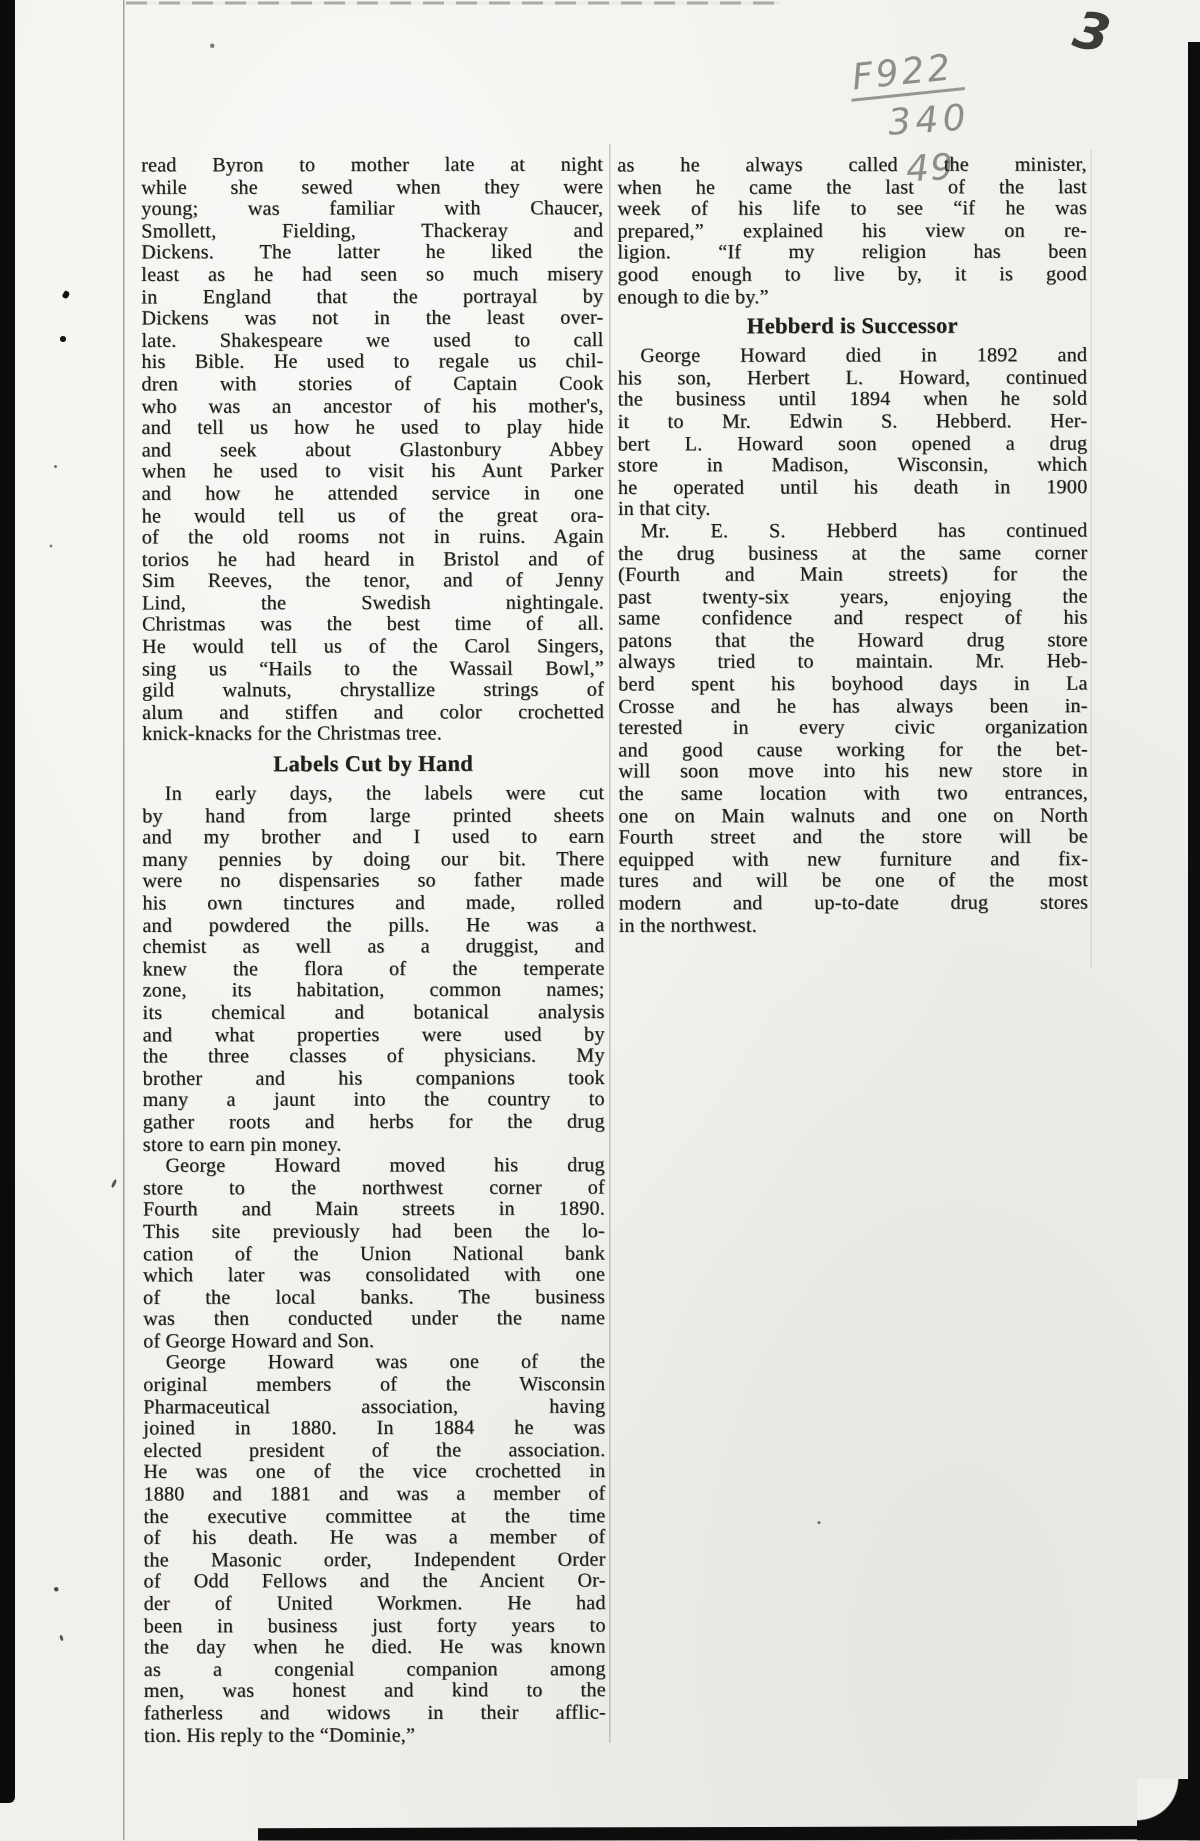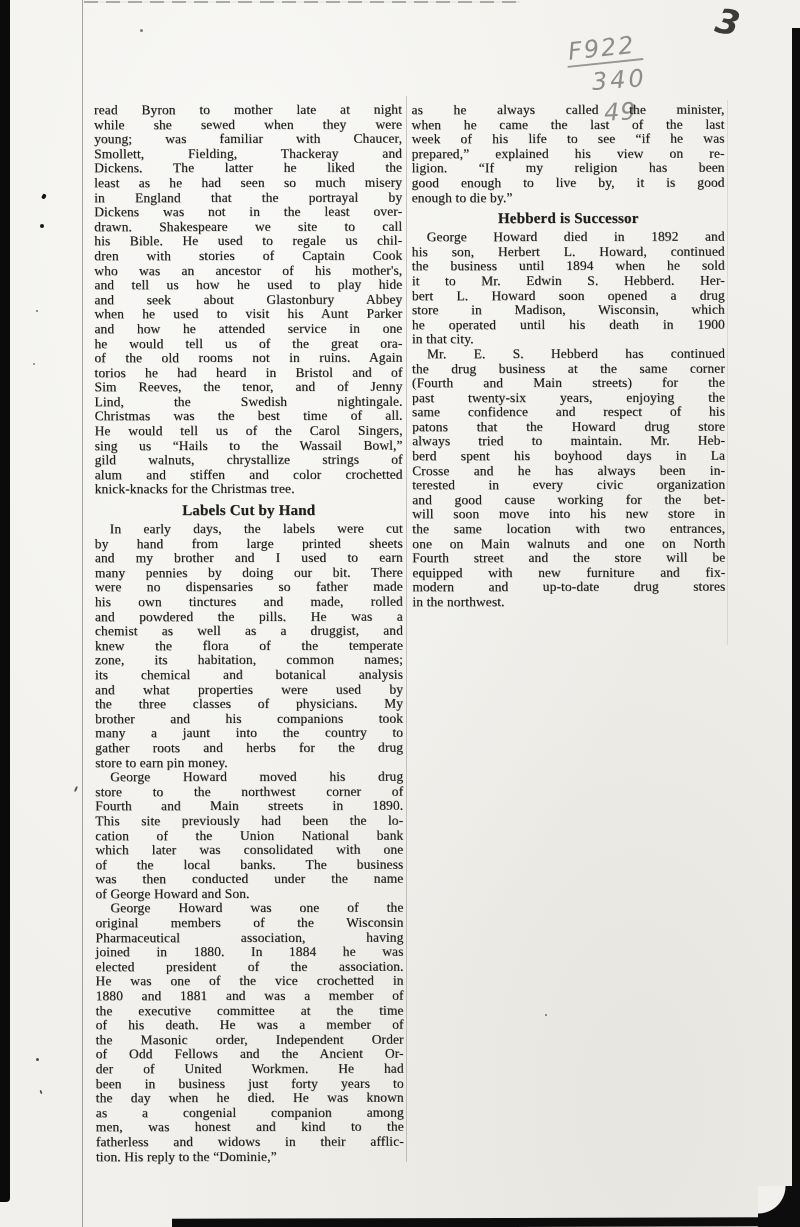--- a/index.html
+++ b/index.html
@@ -80,21 +80,21 @@
   <div class="col col-left">
       <div class="para">
         <div class="line">read Byron to mother late at night</div>
         <div class="line">while she sewed when they were</div>
         <div class="line">young; was familiar with Chaucer,</div>
         <div class="line">Smollett, Fielding, Thackeray and</div>
         <div class="line">Dickens. The latter he liked the</div>
         <div class="line">least as he had seen so much misery</div>
         <div class="line">in England that the portrayal by</div>
         <div class="line">Dickens was not in the least over-</div>
-        <div class="line">drawn. Shakespeare we site to call</div>
+        <div class="line">late. Shakespeare we used to call</div>
         <div class="line">his Bible. He used to regale us chil-</div>
         <div class="line">dren with stories of Captain Cook</div>
         <div class="line">who was an ancestor of his mother's,</div>
         <div class="line">and tell us how he used to play hide</div>
         <div class="line">and seek about Glastonbury Abbey</div>
         <div class="line">when he used to visit his Aunt Parker</div>
         <div class="line">and how he attended service in one</div>
         <div class="line">he would tell us of the great ora-</div>
         <div class="line">of the old rooms not in ruins. Again</div>
         <div class="line">torios he had heard in Bristol and of</div>
@@ -190,20 +190,21 @@
         <div class="line">always tried to maintain. Mr. Heb-</div>
         <div class="line">berd spent his boyhood days in La</div>
         <div class="line">Crosse and he has always been in-</div>
         <div class="line">terested in every civic organization</div>
         <div class="line">and good cause working for the bet-</div>
         <div class="line">will soon move into his new store in</div>
         <div class="line">the same location with two entrances,</div>
         <div class="line">one on Main walnuts and one on North</div>
         <div class="line">Fourth street and the store will be</div>
         <div class="line">equipped with new furniture and fix-</div>
+        <div class="line">tures and will be one of the most</div>
         <div class="line">modern and up-to-date drug stores</div>
         <div class="line last">in the northwest.</div>
       </div>
     </div>
 
   <div class="speck s1"></div>
   <div class="speck s2"></div>
   <div class="speck s3"></div>
   <div class="speck s4"></div>
   <div class="speck s5"></div>

